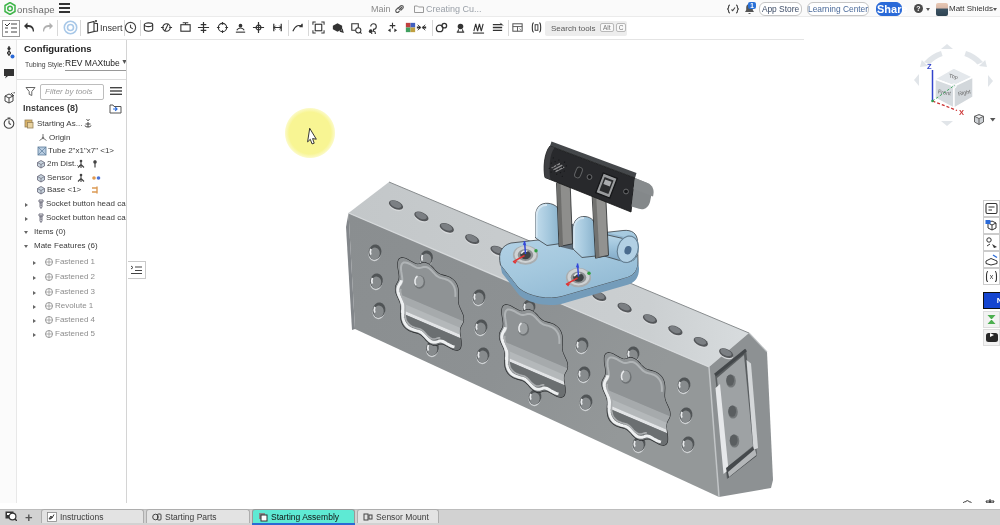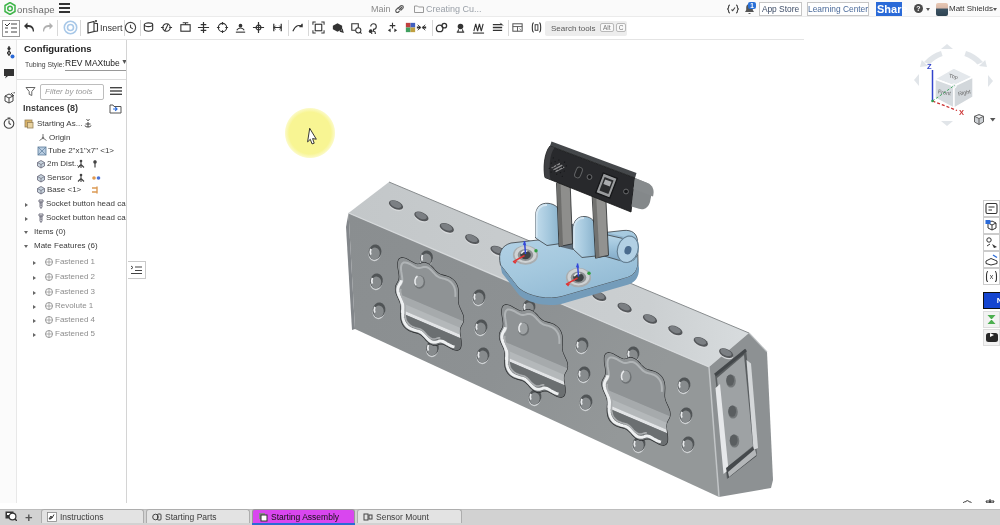--- a/index.html
+++ b/index.html
@@ -6,21 +6,21 @@
 .abs{position:absolute}
 
 #hdr{position:absolute;left:0;top:0;width:1000px;height:17px;background:#fafafa;border-bottom:1px solid #ebebeb}
 #hdr .logo{position:absolute;left:4px;top:2px}
 #hdr .oname{position:absolute;left:17px;top:3.5px;font-size:9.5px;color:#6a6a6a;letter-spacing:0.2px}
 #hdr .burger{position:absolute;left:59px;top:3px;width:11px;height:10px}
 #hdr .burger div{height:2px;background:#333;margin-bottom:2px}
 #hdr .title{position:absolute;left:82px;top:2.5px;font-size:10.5px;font-weight:bold;color:#111;white-space:nowrap;letter-spacing:0.05px}
 #hdr .main{position:absolute;left:371px;top:4px;font-size:9px;color:#8a8a8a}
 #hdr .doctab{position:absolute;left:426px;top:4px;font-size:9px;color:#9aa0a8;white-space:nowrap}
-.btn{position:absolute;top:2px;height:14px;background:#fff;border:1px solid #c6c6c6;border-radius:0;font-size:8.4px;line-height:12px;text-align:center;white-space:nowrap}
+.btn{position:absolute;top:2px;height:14px;background:#fff;border:1px solid #c6c6c6;border-radius:6px;font-size:8.4px;line-height:12px;text-align:center;white-space:nowrap}
 #share{background:#2a6ad8;border-color:#2a6ad8;color:#fff;font-weight:bold}
 
 #tbar{position:absolute;left:0;top:17px;width:804px;height:23px;background:#fff;border-bottom:1px solid #e4e4e4}
 .sep{position:absolute;top:3px;width:1px;height:16px;background:#d8d8d8}
 .sicon{position:absolute;top:3px}
 #stools{position:absolute;left:545px;top:4px;width:82px;height:15px;background:#ededed;border-radius:2px;font-size:8px;color:#5a5a5a;line-height:15px;padding-left:6px}
 #stools .kbd{display:inline-block;border:1px solid #b8b8b8;border-radius:2px;font-size:6.5px;line-height:7px;padding:0 2px;background:#f8f8f8;color:#777;vertical-align:1px}
 
 #lstrip{position:absolute;left:0;top:40px;width:17px;height:463px;background:#fbfbfb;border-right:1px solid #e8e8e8}
 #lpanel{position:absolute;left:17px;top:40px;width:110px;height:463px;background:#fff;border-right:1px solid #d4d4d4;overflow:hidden}
@@ -36,21 +36,21 @@
 .chevd{position:absolute;width:0;height:0;border-top:3.5px solid #666;border-left:2.5px solid transparent;border-right:2.5px solid transparent;top:5px}
 
 #vp{position:absolute;left:128px;top:40px;width:872px;height:463px;background:#fff;overflow:hidden}
 #collapse{position:absolute;left:128px;top:261px;width:18px;height:18px;background:#fff;border:1px solid #c9c9c9;border-left:none}
 
 .ribox{position:absolute;left:983px;width:17px;height:17px;background:#fff;border:1px solid #ccc}
 
 #bbar{position:absolute;left:0;top:509px;width:1000px;height:16px;background:#d2d2d2;border-top:1px solid #bdbdbd}
 .tab{position:absolute;top:509px;height:14px;background:#e3e3e3;border:1px solid #adadad;border-bottom:none;border-radius:3px 3px 0 0;font-size:8.5px;color:#3c3c3c;line-height:14px;white-space:nowrap}
 .tabi{display:inline-block;vertical-align:-2px;margin:0 3px 0 5px}
-#tab3{background:#d946ef;border-color:#999;color:#111;box-shadow:0 2px 0 #2a6ad4}
+#tab3{background:#5eead4;border-color:#999;color:#111;box-shadow:0 2px 0 #2a6ad4}
 </style></head>
 <body>
 
 <div id="hdr">
  <svg class="logo" width="12" height="13" viewBox="0 0 24 26">
       <path d="M12 1 L22 7 L22 19 L12 25 L2 19 L2 7 Z" fill="none" stroke="#3eb549" stroke-width="3"></path>
       <circle cx="12" cy="13" r="4.5" fill="none" stroke="#3eb549" stroke-width="3"></circle>
     </svg>
  <span class="oname">onshape</span>
  <div class="burger">
@@ -878,16 +878,16 @@
         <path d="M2,8 l2,-3 l1,1.5 Z" fill="#333"></path>
       </svg></span>Instructions</div>
 <div class="tab" style="left:146px;width:104px"><span class="tabi"><svg width="10" height="10" viewBox="0 0 10 10">
         <circle cx="3.5" cy="5" r="2.8" fill="none" stroke="#444" stroke-width="1"></circle>
         <rect x="5.5" y="2" width="3.5" height="6" rx="1" fill="none" stroke="#444" stroke-width="1"></rect>
       </svg></span>Starting Parts</div>
 <div class="tab" id="tab3" style="left:252px;width:103px"><span class="tabi"><svg width="10" height="10" viewBox="0 0 10 10">
         <rect x="1" y="1" width="6" height="6" fill="#888"></rect>
         <rect x="3" y="3" width="6" height="6" fill="#fff" stroke="#333" stroke-width="1"></rect>
       </svg></span>Starting Assembly</div>
-<div class="tab" style="left:357px;width:105px"><span class="tabi"><svg width="10" height="10" viewBox="0 0 10 10">
+<div class="tab" style="left:357px;width:82px"><span class="tabi"><svg width="10" height="10" viewBox="0 0 10 10">
         <rect x="1" y="2" width="4" height="6" fill="none" stroke="#444" stroke-width="1"></rect>
         <rect x="6" y="3" width="3" height="4" fill="none" stroke="#444" stroke-width="1"></rect>
       </svg></span>Sensor Mount</div>
 
 </body></html>

